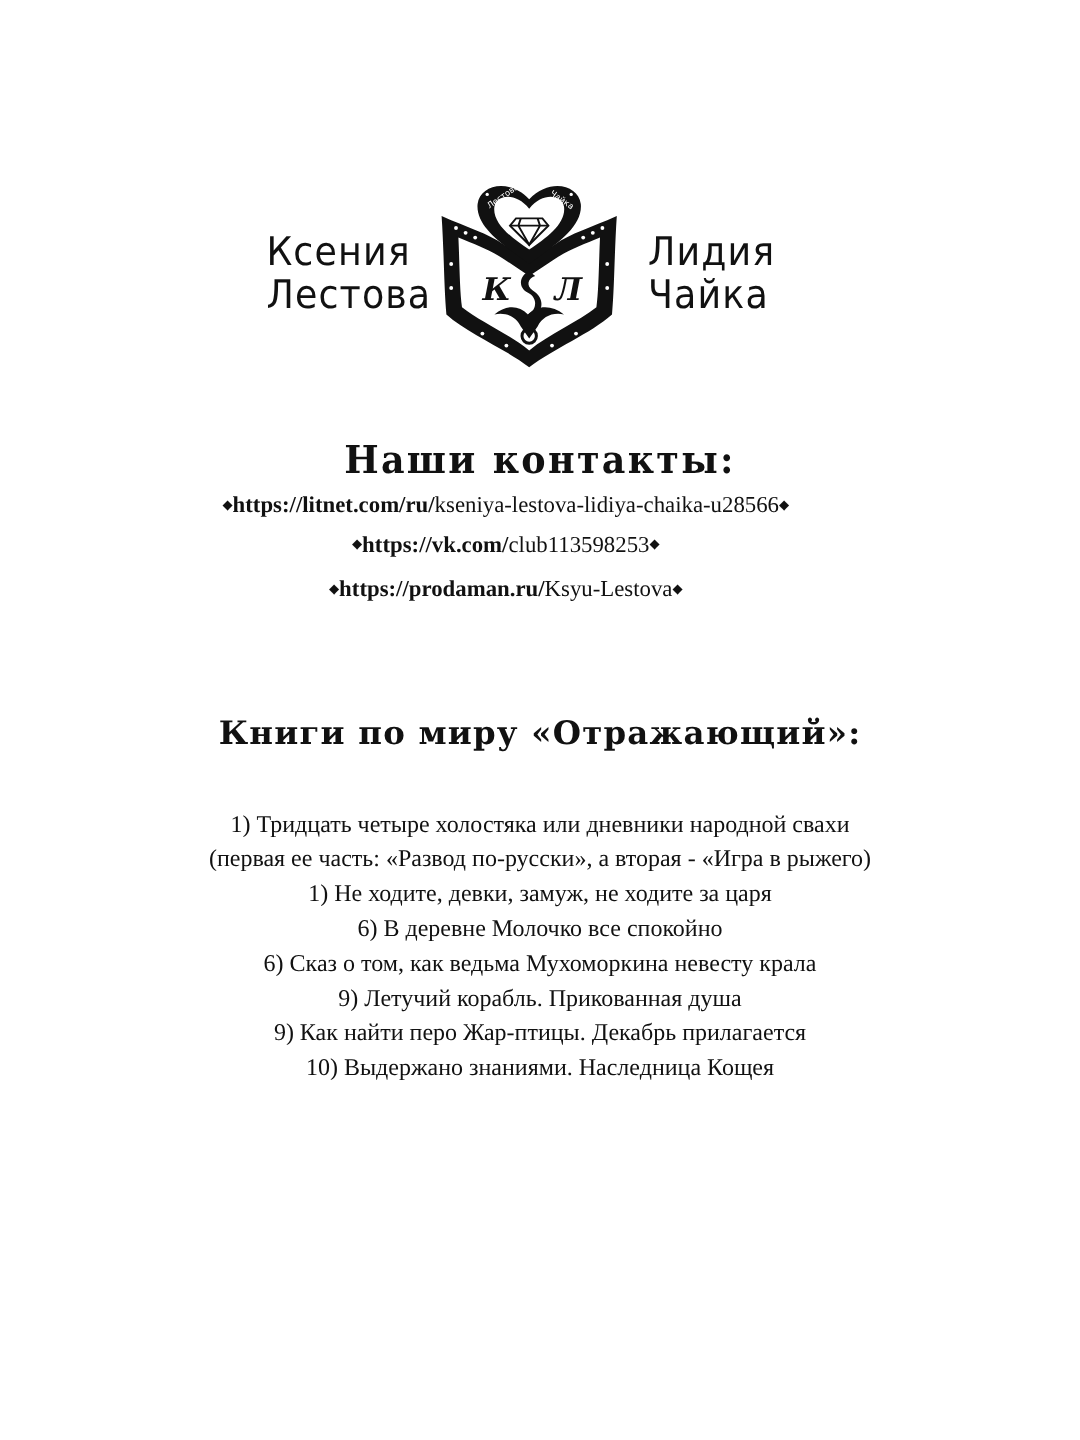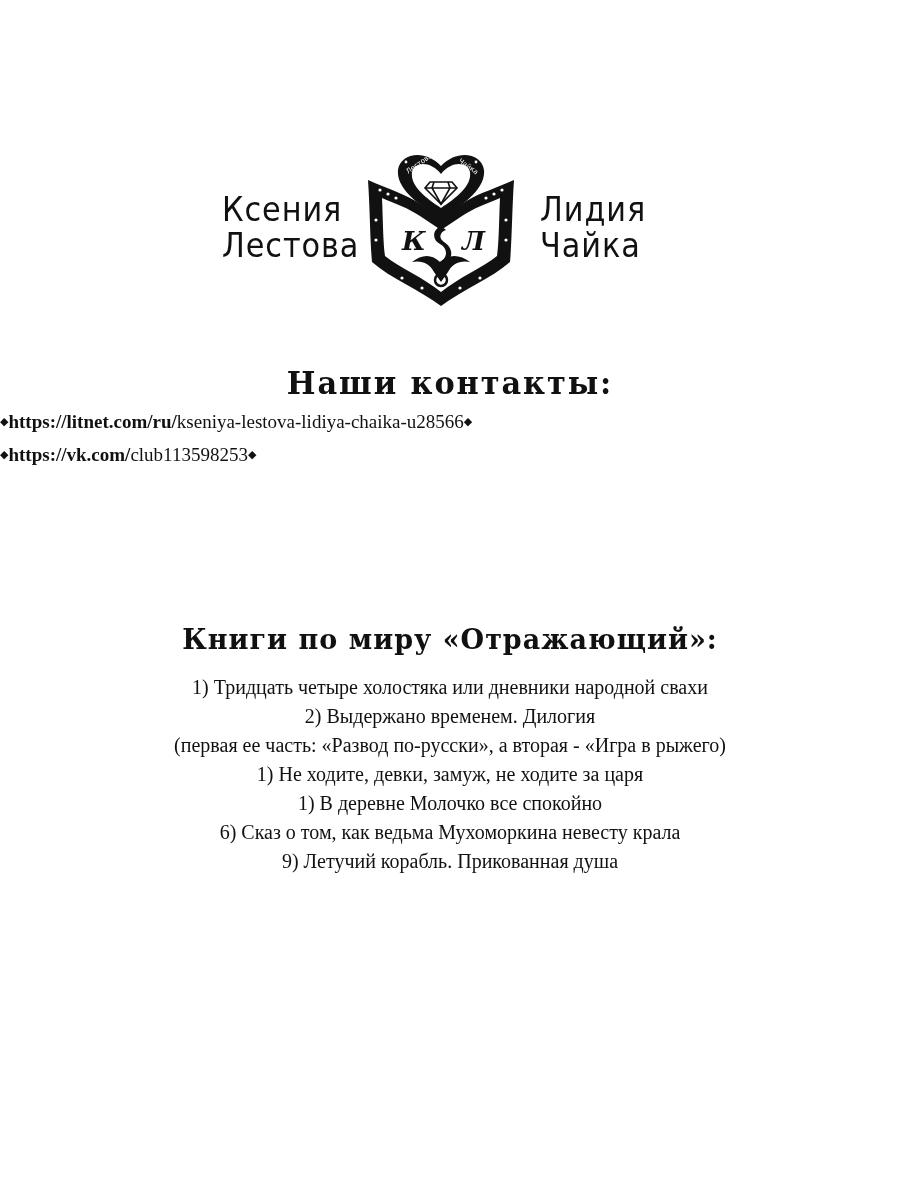--- a/index.html
+++ b/index.html
@@ -65,37 +65,38 @@
       top: 364px;
       font-size: 32px;
       letter-spacing: 2px;
       transform: scaleX(0.95);
     }
     .links {
       position: absolute;
       left: 0;
       width: 843px;
       top: 406px;
+      text-align: center;
       font-size: 19px;
     }
     .link-line {
       display: block;
       height: 33px;
       line-height: 30px;
       white-space: nowrap;
     }
     .link-line.last { margin-top: 4px; }
     .link-line .bullet { font-size: 11px; vertical-align: 3px; }
     .link-line .domain { font-weight: bold; }
     .link-line a {
       color: #111;
       text-decoration: none;
     }
     .books-title {
-      top: 624px;
+      top: 596px;
       font-size: 27px;
       letter-spacing: 1px;
     }
     .books {
       position: absolute;
       left: 0;
       width: 900px;
       top: 673px;
       text-align: center;
       font-size: 20px;
@@ -173,25 +174,29 @@
 
 <div class="section-title contacts-title">Наши контакты:</div>
 
 <div class="links">
   <span class="link-line">
     <span class="bullet">◆</span><a><span class="domain">https://litnet.com/ru/</span><span>kseniya-lestova-lidiya-chaika-u28566</span></a><span class="bullet">◆</span>
   </span>
   <span class="link-line">
     <span class="bullet">◆</span><a><span class="domain">https://vk.com/</span><span>club113598253</span></a><span class="bullet">◆</span>
   </span>
+  <span class="link-line last">
+    <span class="bullet">◆</span><a><span class="domain">https://prodaman.ru/</span><span>Ksyu-Lestova</span></a><span class="bullet">◆</span>
+  </span>
 </div>
 
 <div class="section-title books-title">Книги по миру «Отражающий»:</div>
 
 <ul class="books">
   <li>1) Тридцать четыре холостяка или дневники народной свахи</li>
-  <li>2) Выдержано временем. Дилогия</li>
   <li>(первая ее часть: «Развод по-русски», а вторая - «Игра в рыжего)</li>
   <li>1) Не ходите, девки, замуж, не ходите за царя</li>
-  <li>1) В деревне Молочко все спокойно</li>
+  <li>6) В деревне Молочко все спокойно</li>
   <li>6) Сказ о том, как ведьма Мухоморкина невесту крала</li>
   <li>9) Летучий корабль. Прикованная душа</li>
+  <li>9) Как найти перо Жар-птицы. Декабрь прилагается</li>
+  <li>10) Выдержано знаниями. Наследница Кощея</li>
 </ul>
 
 </body></html>

